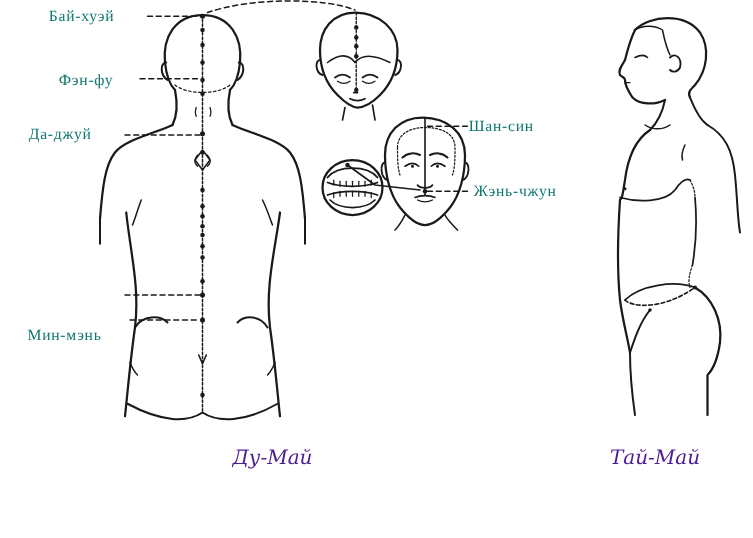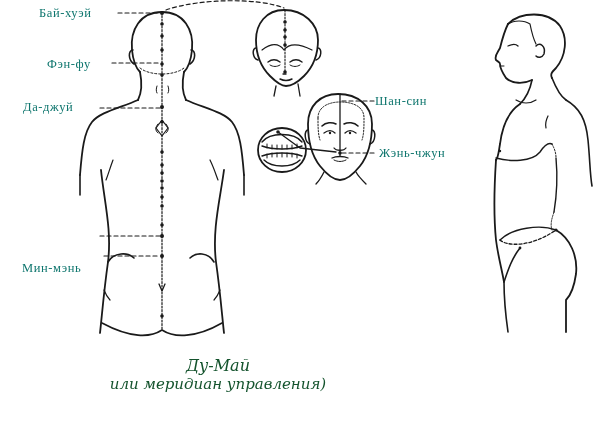--- a/index.html
+++ b/index.html
@@ -14,21 +14,21 @@
       letter-spacing: 0.6px;
       white-space: nowrap;
       line-height: 14px;
       text-align: center;
     }
     .cap {
       position: absolute;
       font-family: "DejaVu Serif", serif;
       font-style: italic;
       font-size: 15px;
-      color: #14532d;
+      color: #4c1d95;
       text-align: center;
       line-height: 19px;
       white-space: nowrap;
     }
     .cap div { display: block; }
   </style>
 </head>
 <body>
 
 <div class="canvas">
@@ -239,19 +239,19 @@
 
   <div class="lbl" style="left:39px; top:6px;">Бай-хуэй</div>
   <div class="lbl" style="left:47px; top:57px;">Фэн-фу</div>
   <div class="lbl" style="left:23px; top:100px;">Да-джуй</div>
   <div class="lbl" style="left:22px; top:217px;margin-top:44px;">Мин-мэнь</div>
   <div class="lbl" style="left:375px; top:94px;">Шан-син</div>
   <div class="lbl" style="left:379px; top:146px;">Жэнь-чжун</div>
 
   <div class="cap" style="left:98px; top:356px; width:240px;">
     <div style="font-size:16px;">Ду-Май</div>
-    <div>или меридиан управления)</div>
   </div>
 
   <div class="cap" style="left:446px; top:356px; width:156px;">
+    <div style="font-size:16px;">Тай-Май</div>
   </div>
 
 </div>
 
 </body></html>

